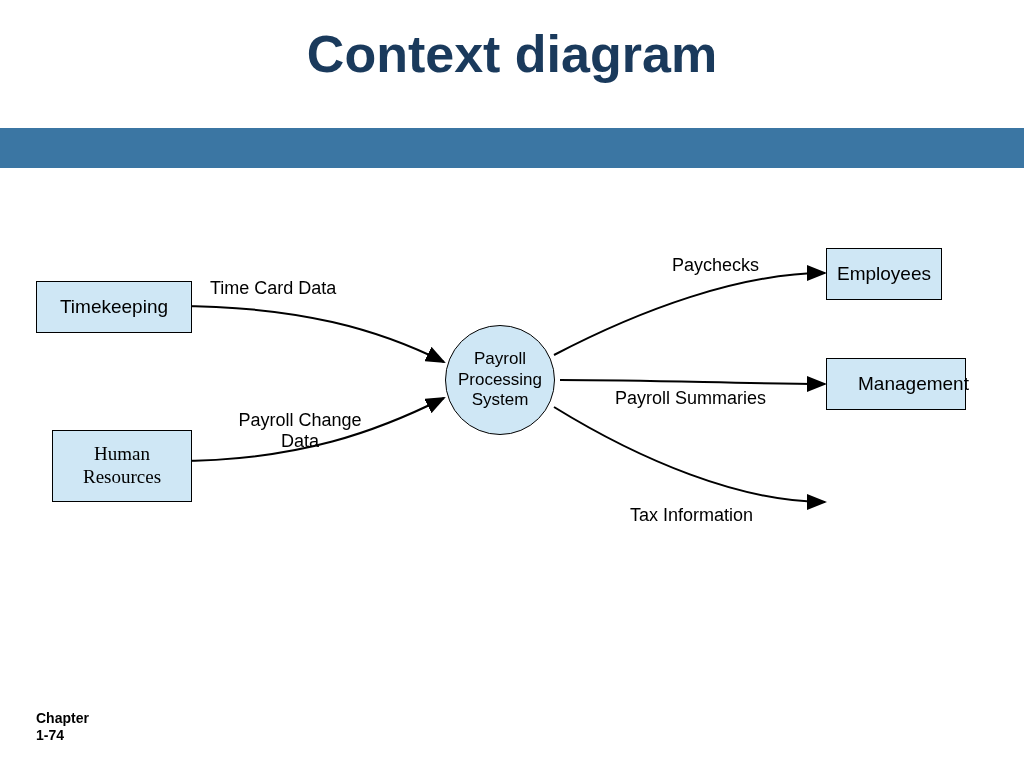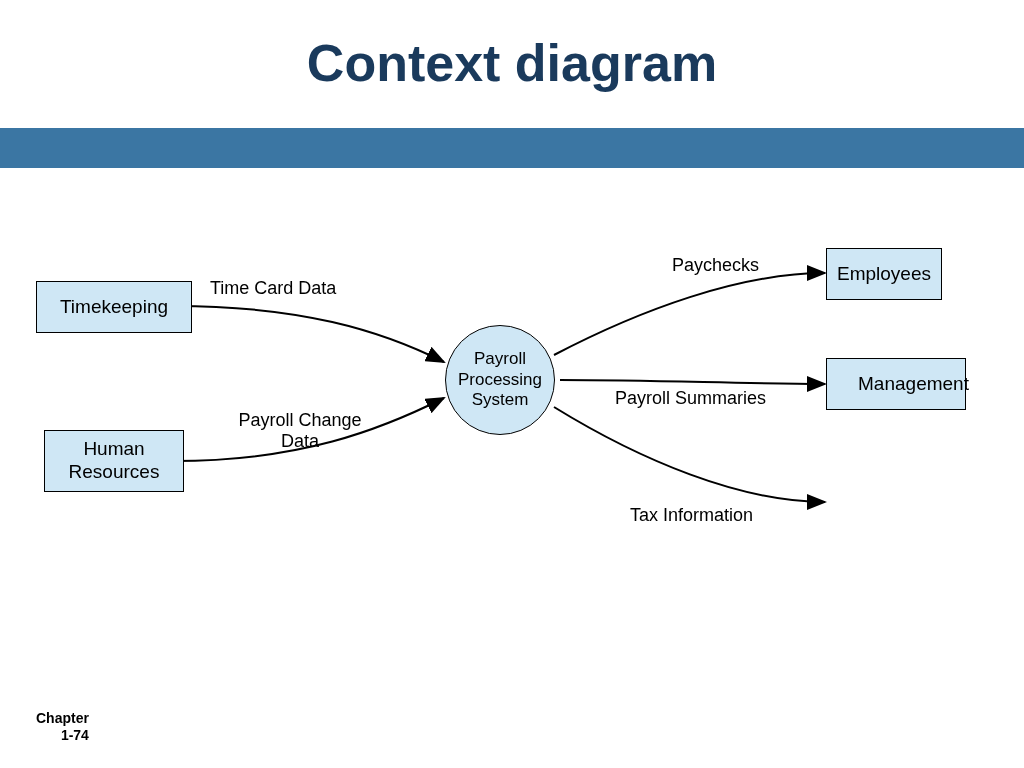--- a/index.html
+++ b/index.html
@@ -9,21 +9,21 @@
       background: #fff;
       font-family: Arial, Helvetica, sans-serif;
       position: relative;
       overflow: hidden;
     }
     .title {
       text-align: center;
       font-size: 52px;
       font-weight: bold;
       color: #1a3a5c;
-      padding-top: 33px;
+      padding-top: 24px;
     }
     .accent-bar {
       position: absolute;
       top: 128px;
       left: 0;
       width: 100%;
       height: 40px;
       background: #3b76a3;
     }
     .diagram-area {
@@ -67,21 +67,21 @@
       color: #000000;
       text-align: center;
     }
     .footer {
       position: absolute;
       bottom: 24px;
       left: 36px;
       font-size: 14px;
       font-weight: bold;
       color: #000;
-      text-align: right;
+      text-align: left;
       line-height: 1.2;
     }
     svg.arrows {
       position: absolute;
       top: 0;
       left: 0;
       width: 1024px;
       height: 520px;
       pointer-events: none;
     }
@@ -108,21 +108,21 @@
     <path d="M 554 185 C 640 140, 740 103, 825 103" stroke="#000" stroke-width="2" fill="none" marker-end="url(#arrowhead)"></path>
 
     <path d="M 560 210 C 660 210, 740 214, 825 214" stroke="#000" stroke-width="2" fill="none" marker-end="url(#arrowhead)"></path>
 
     <path d="M 554 237 C 640 290, 740 332, 825 332" stroke="#000" stroke-width="2" fill="none" marker-end="url(#arrowhead)"></path>
   </svg>
 
   <div class="entity-box" style="left:36px; top:111px; width:156px; height:52px;">
     <span>Timekeeping</span>
   </div>
-  <div class="entity-box" style="left:44px; top:260px; width:140px; height:62px;">
+  <div class="entity-box" style="left:52px; top:260px; width:140px; height:72px;font-family:Liberation Serif, serif;">
     <span>Human Resources</span>
   </div>
 
   <div class="process-circle" style="left:445px; top:155px;">
     <span>Payroll Processing System</span>
   </div>
 
   <div class="entity-box" style="left:826px; top:78px; width:116px; height:52px;">
     <span>Employees</span>
   </div>

